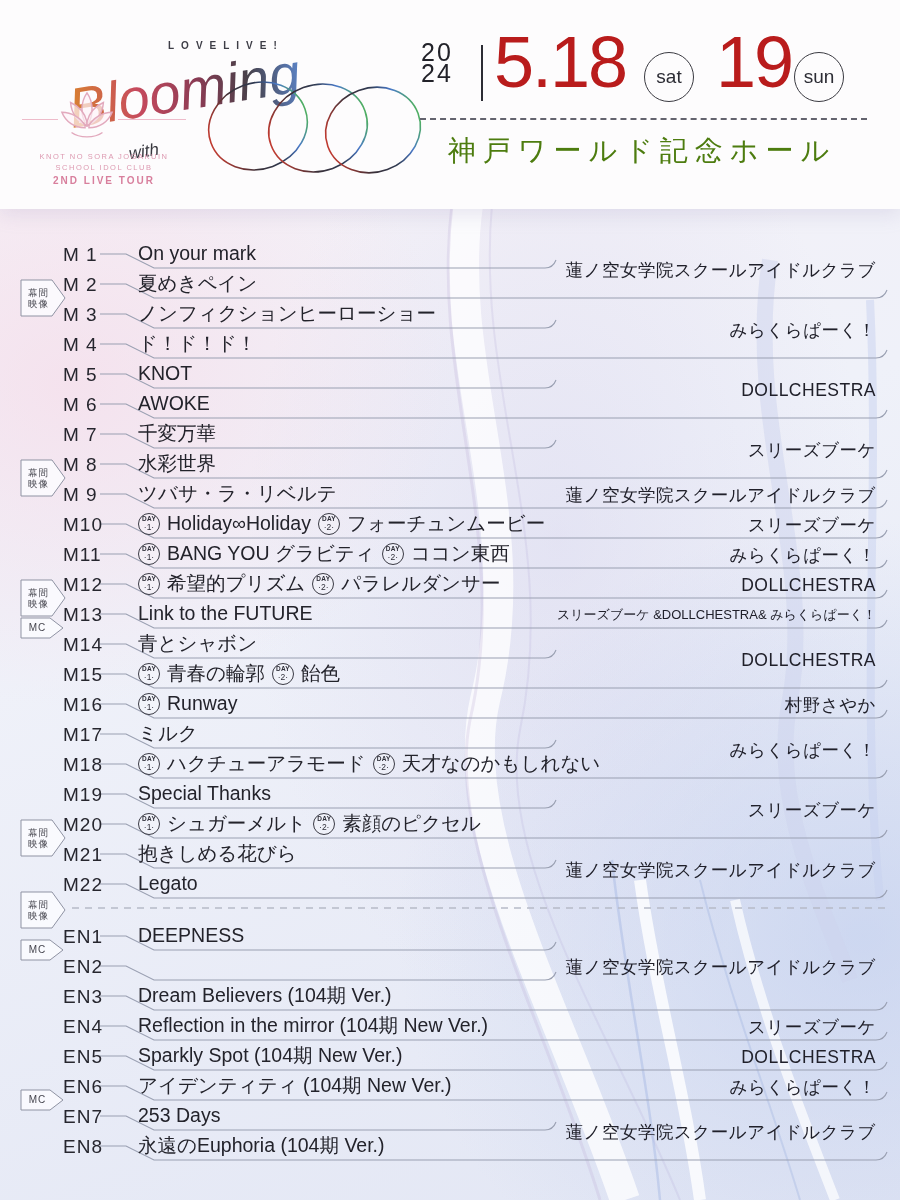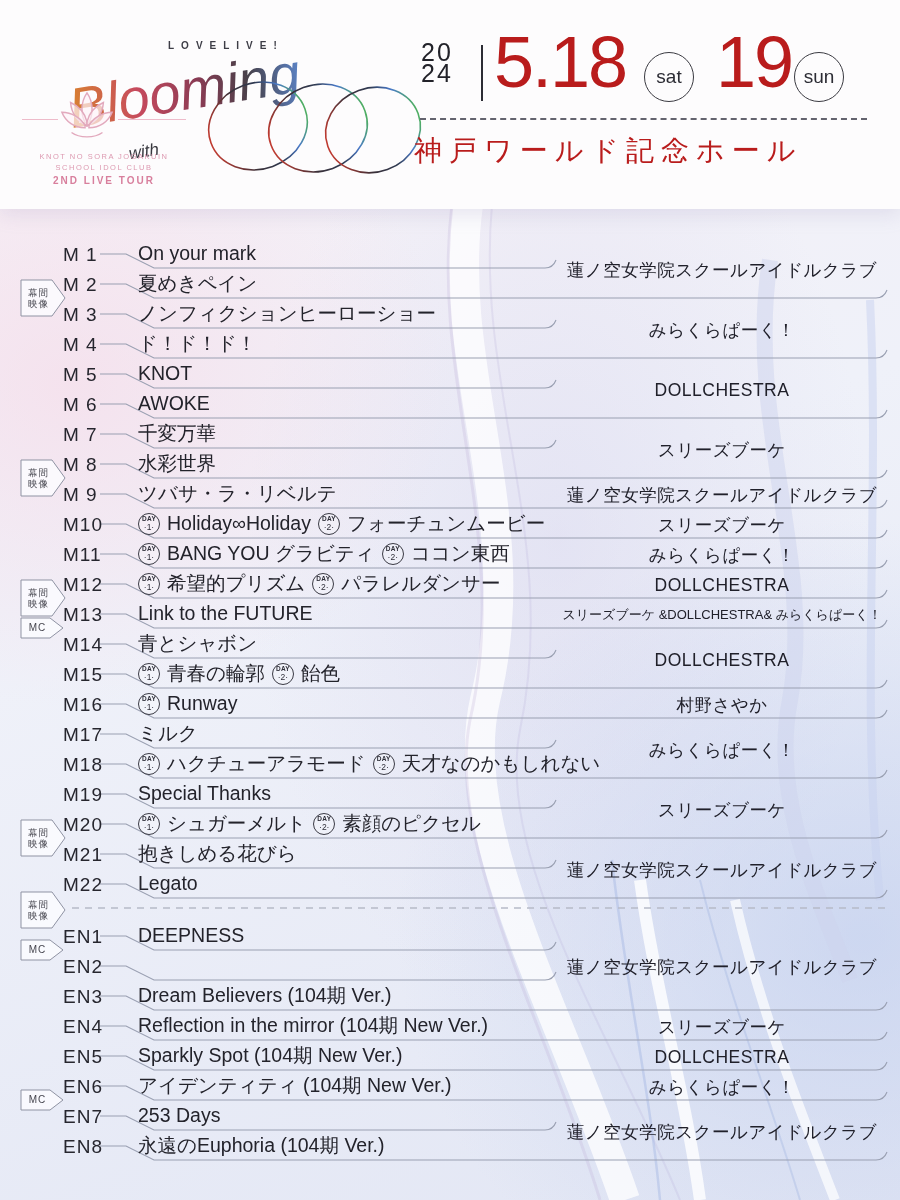--- a/index.html
+++ b/index.html
@@ -25,35 +25,35 @@
   .club-box .c3{font-size:10px;letter-spacing:2px;font-weight:700;color:#d87f9d;margin-top:2px;}
   .lotus-rule{position:absolute;top:119px;height:0;border-top:1px solid #eebbca;}
   .date-year{position:absolute;left:421px;top:42px;font-size:25px;line-height:21px;letter-spacing:2px;color:#222229;}
   .date-sep{position:absolute;left:481px;top:45px;width:2px;height:56px;background:#2c2c34;}
   .date-big{position:absolute;top:26px;font-size:72px;font-weight:400;letter-spacing:-2px;color:#b91c1c;line-height:1;}
   .d1{left:494px;} .d2{left:716px;}
   .dow-circle{position:absolute;top:52px;width:50px;height:50px;border:1.4px solid #3a3a41;border-radius:50%;
     display:flex;align-items:center;justify-content:center;font-size:19px;color:#2c2c34;}
   .dow1{left:644px;} .dow2{left:794px;}
   .date-dash{position:absolute;left:420px;top:118px;width:447px;border-top:2px dashed #63636e;}
-  .venue{position:absolute;left:414px;top:132px;width:456px;text-align:left;font-size:28px;
-    letter-spacing:7px;color:#b91c1c;white-space:nowrap;}
+  .venue{position:absolute;left:414px;top:132px;width:456px;text-align:center;font-size:28px;
+    letter-spacing:7px;color:#4d7c0f;white-space:nowrap;}
 
   
   .list{position:absolute;inset:0;z-index:2;}
   .song-row{position:absolute;left:0;width:560px;height:30px;padding-left:12px;}
   .song-num{position:absolute;left:63px;top:4px;font-size:19px;letter-spacing:1px;color:#26262e;white-space:pre;}
   .song-title{position:absolute;left:138px;top:0;height:27px;display:flex;align-items:center;gap:7px;
     font-size:19.5px;color:#23232b;white-space:nowrap;}
   .day-badge{width:22px;height:22px;border:1.2px solid #3b3b45;border-radius:50%;flex:none;
     display:inline-flex;flex-direction:column;align-items:center;justify-content:center;line-height:1;background:rgba(255,255,255,.25);}
   .day-badge .d-top{font-size:6.5px;letter-spacing:.3px;color:#2e2e38;font-weight:700;}
   .day-badge .d-num{font-size:8.5px;color:#2e2e38;margin-top:1px;}
   .day-badge .d-num::before{content:"\00B7";} .day-badge .d-num::after{content:"\00B7";}
-  .performer{position:absolute;left:556px;width:332px;display:flex;align-items:center;justify-content:center;
+  .performer{position:absolute;left:544px;width:332px;display:flex;align-items:center;justify-content:flex-end;
     font-size:17.5px;letter-spacing:.5px;color:#20202a;white-space:nowrap;}
   .performer.small{font-size:13px;letter-spacing:0;}
   .side-badge{position:absolute;left:20px;}
   .side-badge svg{display:block;}
   .sb-label{position:absolute;inset:0;display:flex;flex-direction:column;align-items:center;justify-content:center;
     padding-right:9px;font-size:9.5px;line-height:1.2;letter-spacing:1px;color:#45454e;}
 </style>
 </head>
 <body>
 

